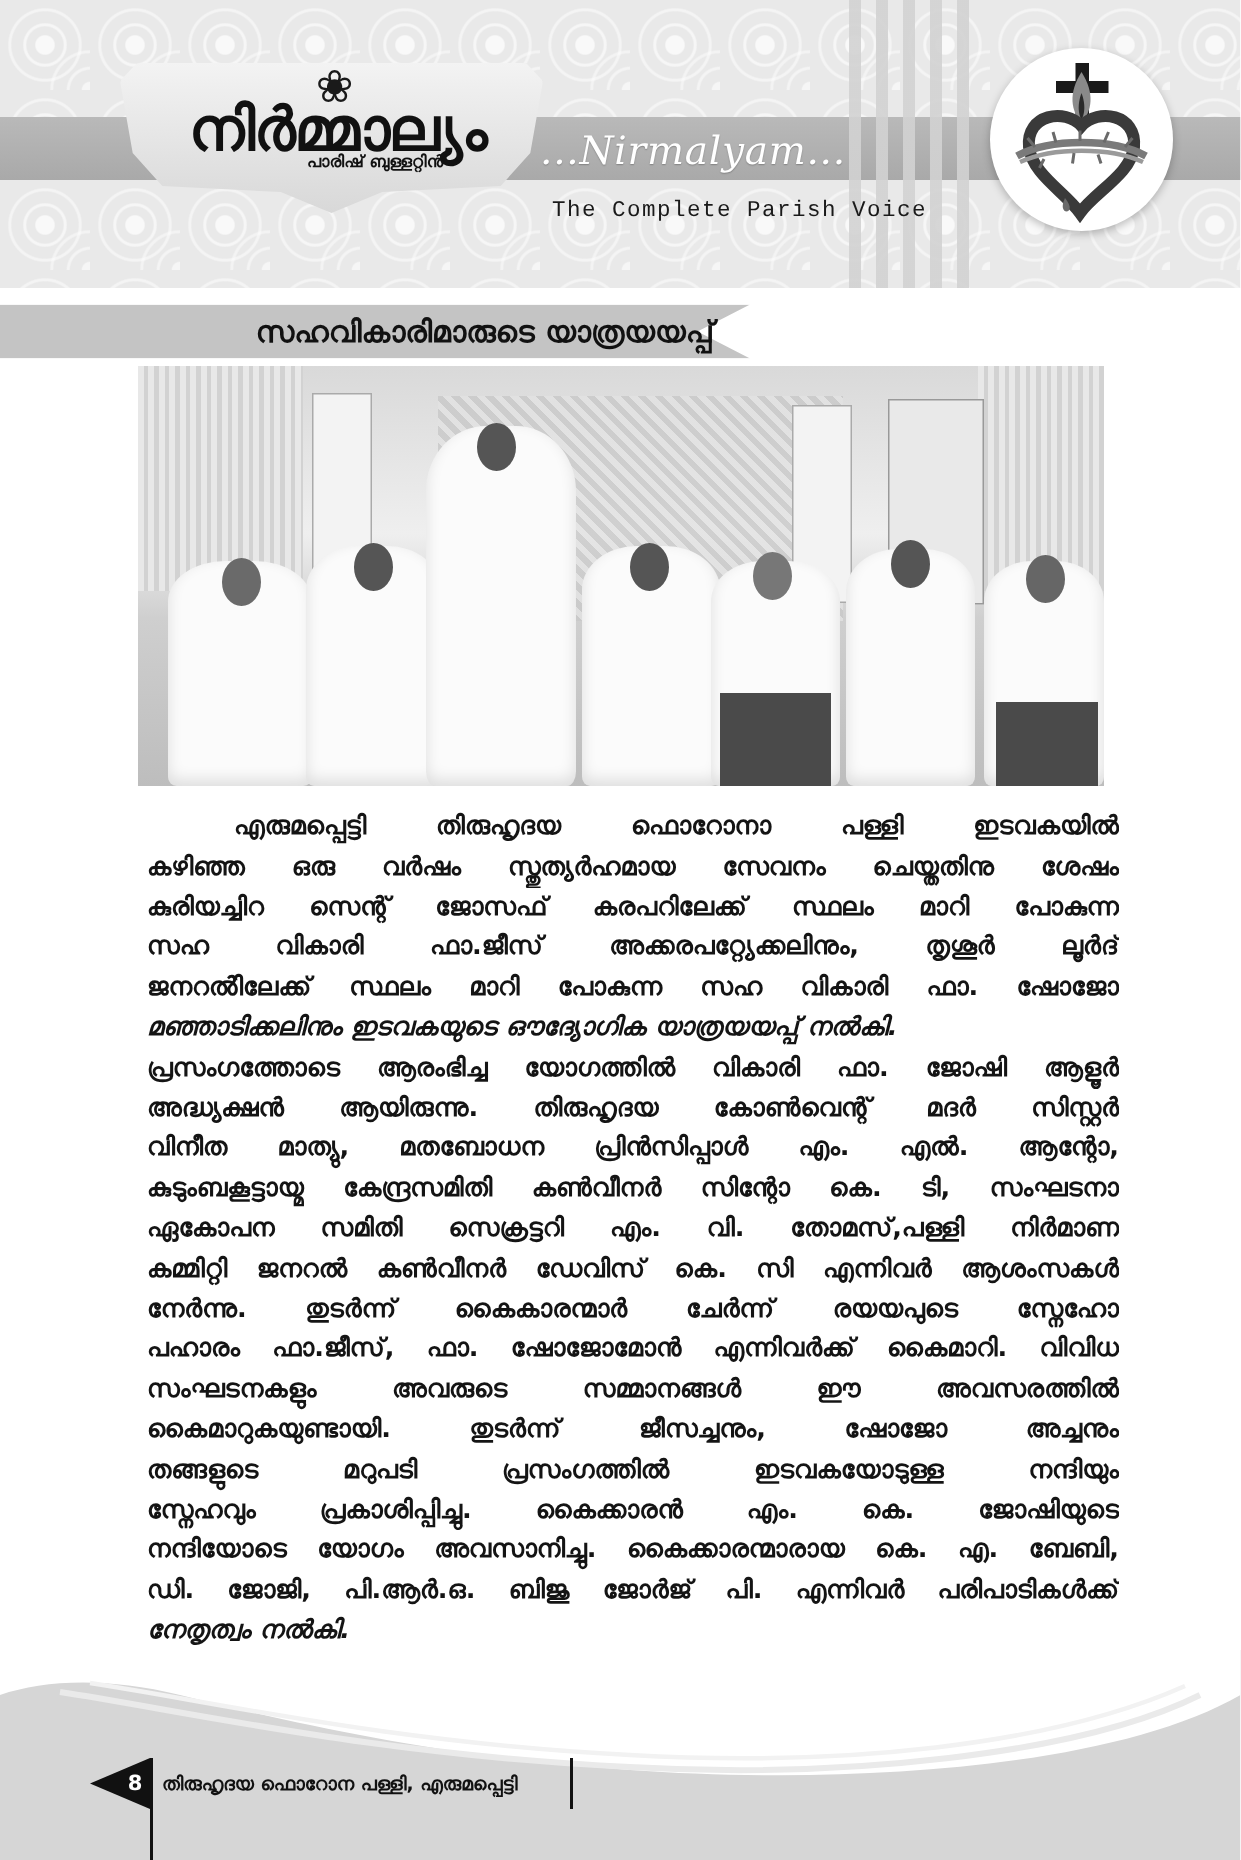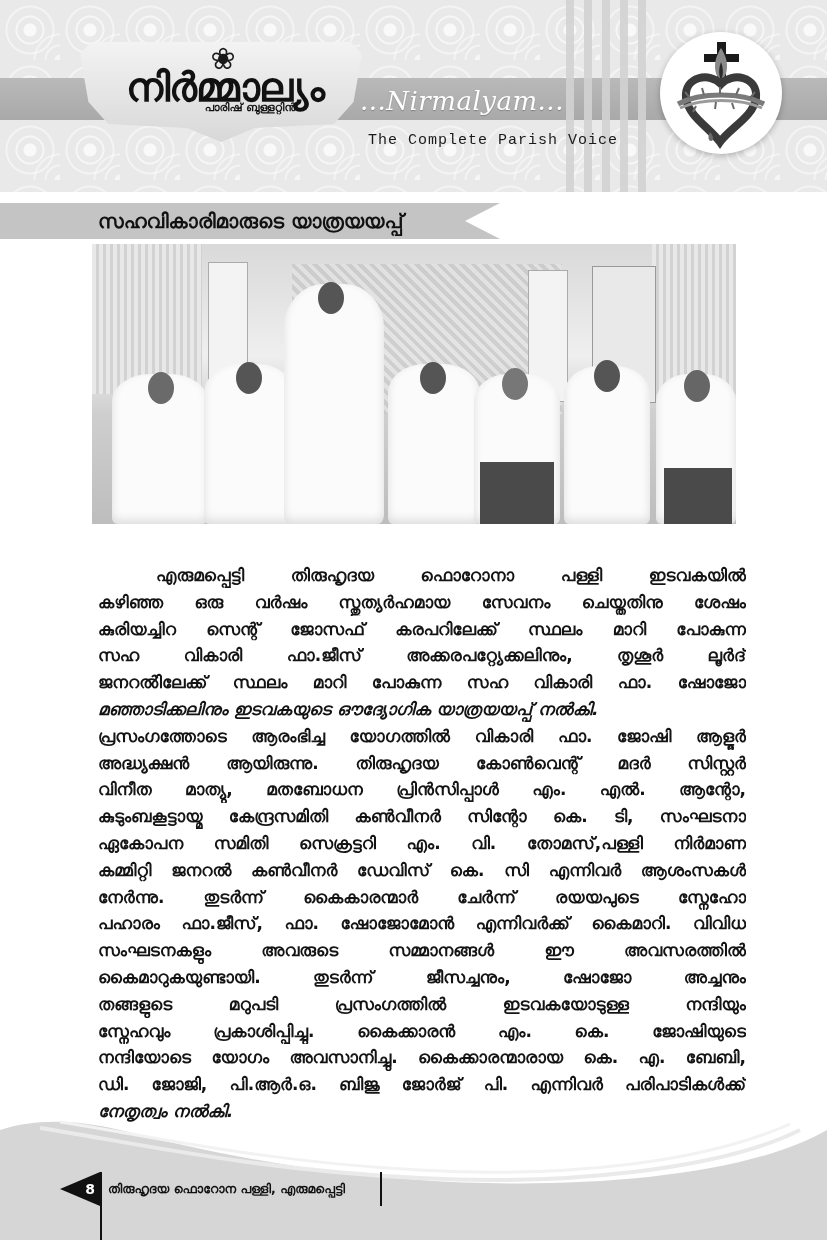--- a/index.html
+++ b/index.html
@@ -66,21 +66,21 @@
 
   
   .section-title-bar {
     position: absolute; left: 0; top: 203px; width: 500px; height: 36px;
     background: #c4c4c4;
     clip-path: polygon(0 0, 100% 0, 93% 50%, 100% 100%, 0 100%);
   }
   .section-title {
     position: absolute; left: 98px; top: 203px; width: 378px; height: 36px;
     font-weight: bold; font-size: 20px; line-height: 36px; color: #111;
-    white-space: nowrap;
+    text-align: right; white-space: nowrap;
   }
 
   
   .photo {
     position: absolute; left: 92px; top: 244px; width: 644px; height: 280px;
     background: linear-gradient(#d9d9d9, #efefef 40%, #cfcfcf 60%, #bdbdbd);
     overflow: hidden;
   }
   .photo .backdrop {
     position: absolute; left: 200px; top: 20px; width: 270px; height: 150px;
@@ -115,21 +115,21 @@
   
   .article {
     position: absolute; left: 98px; top: 538px; width: 648px;
   }
   .line {
     display: block; height: 26.8px; line-height: 26.8px;
     font-weight: bold; font-size: 17px; color: #141414;
     text-align: justify; text-align-last: justify; white-space: nowrap;
     overflow: hidden;
   }
-  .line.indent { padding-left: 58px; margin-top: 24px; }
+  .line.indent { padding-left: 58px; }
   .line.last { text-align-last: left; font-style: italic; }
 
   
   .footer-wave {
     position: absolute; left: 0; top: 1100px; width: 827px; height: 140px;
     background: #d6d6d6;
   }
   .footer-wave svg { position: absolute; left: 0; top: 0; }
   .page-marker {
     position: absolute; left: 60px; top: 1172px; width: 40px; height: 34px;

